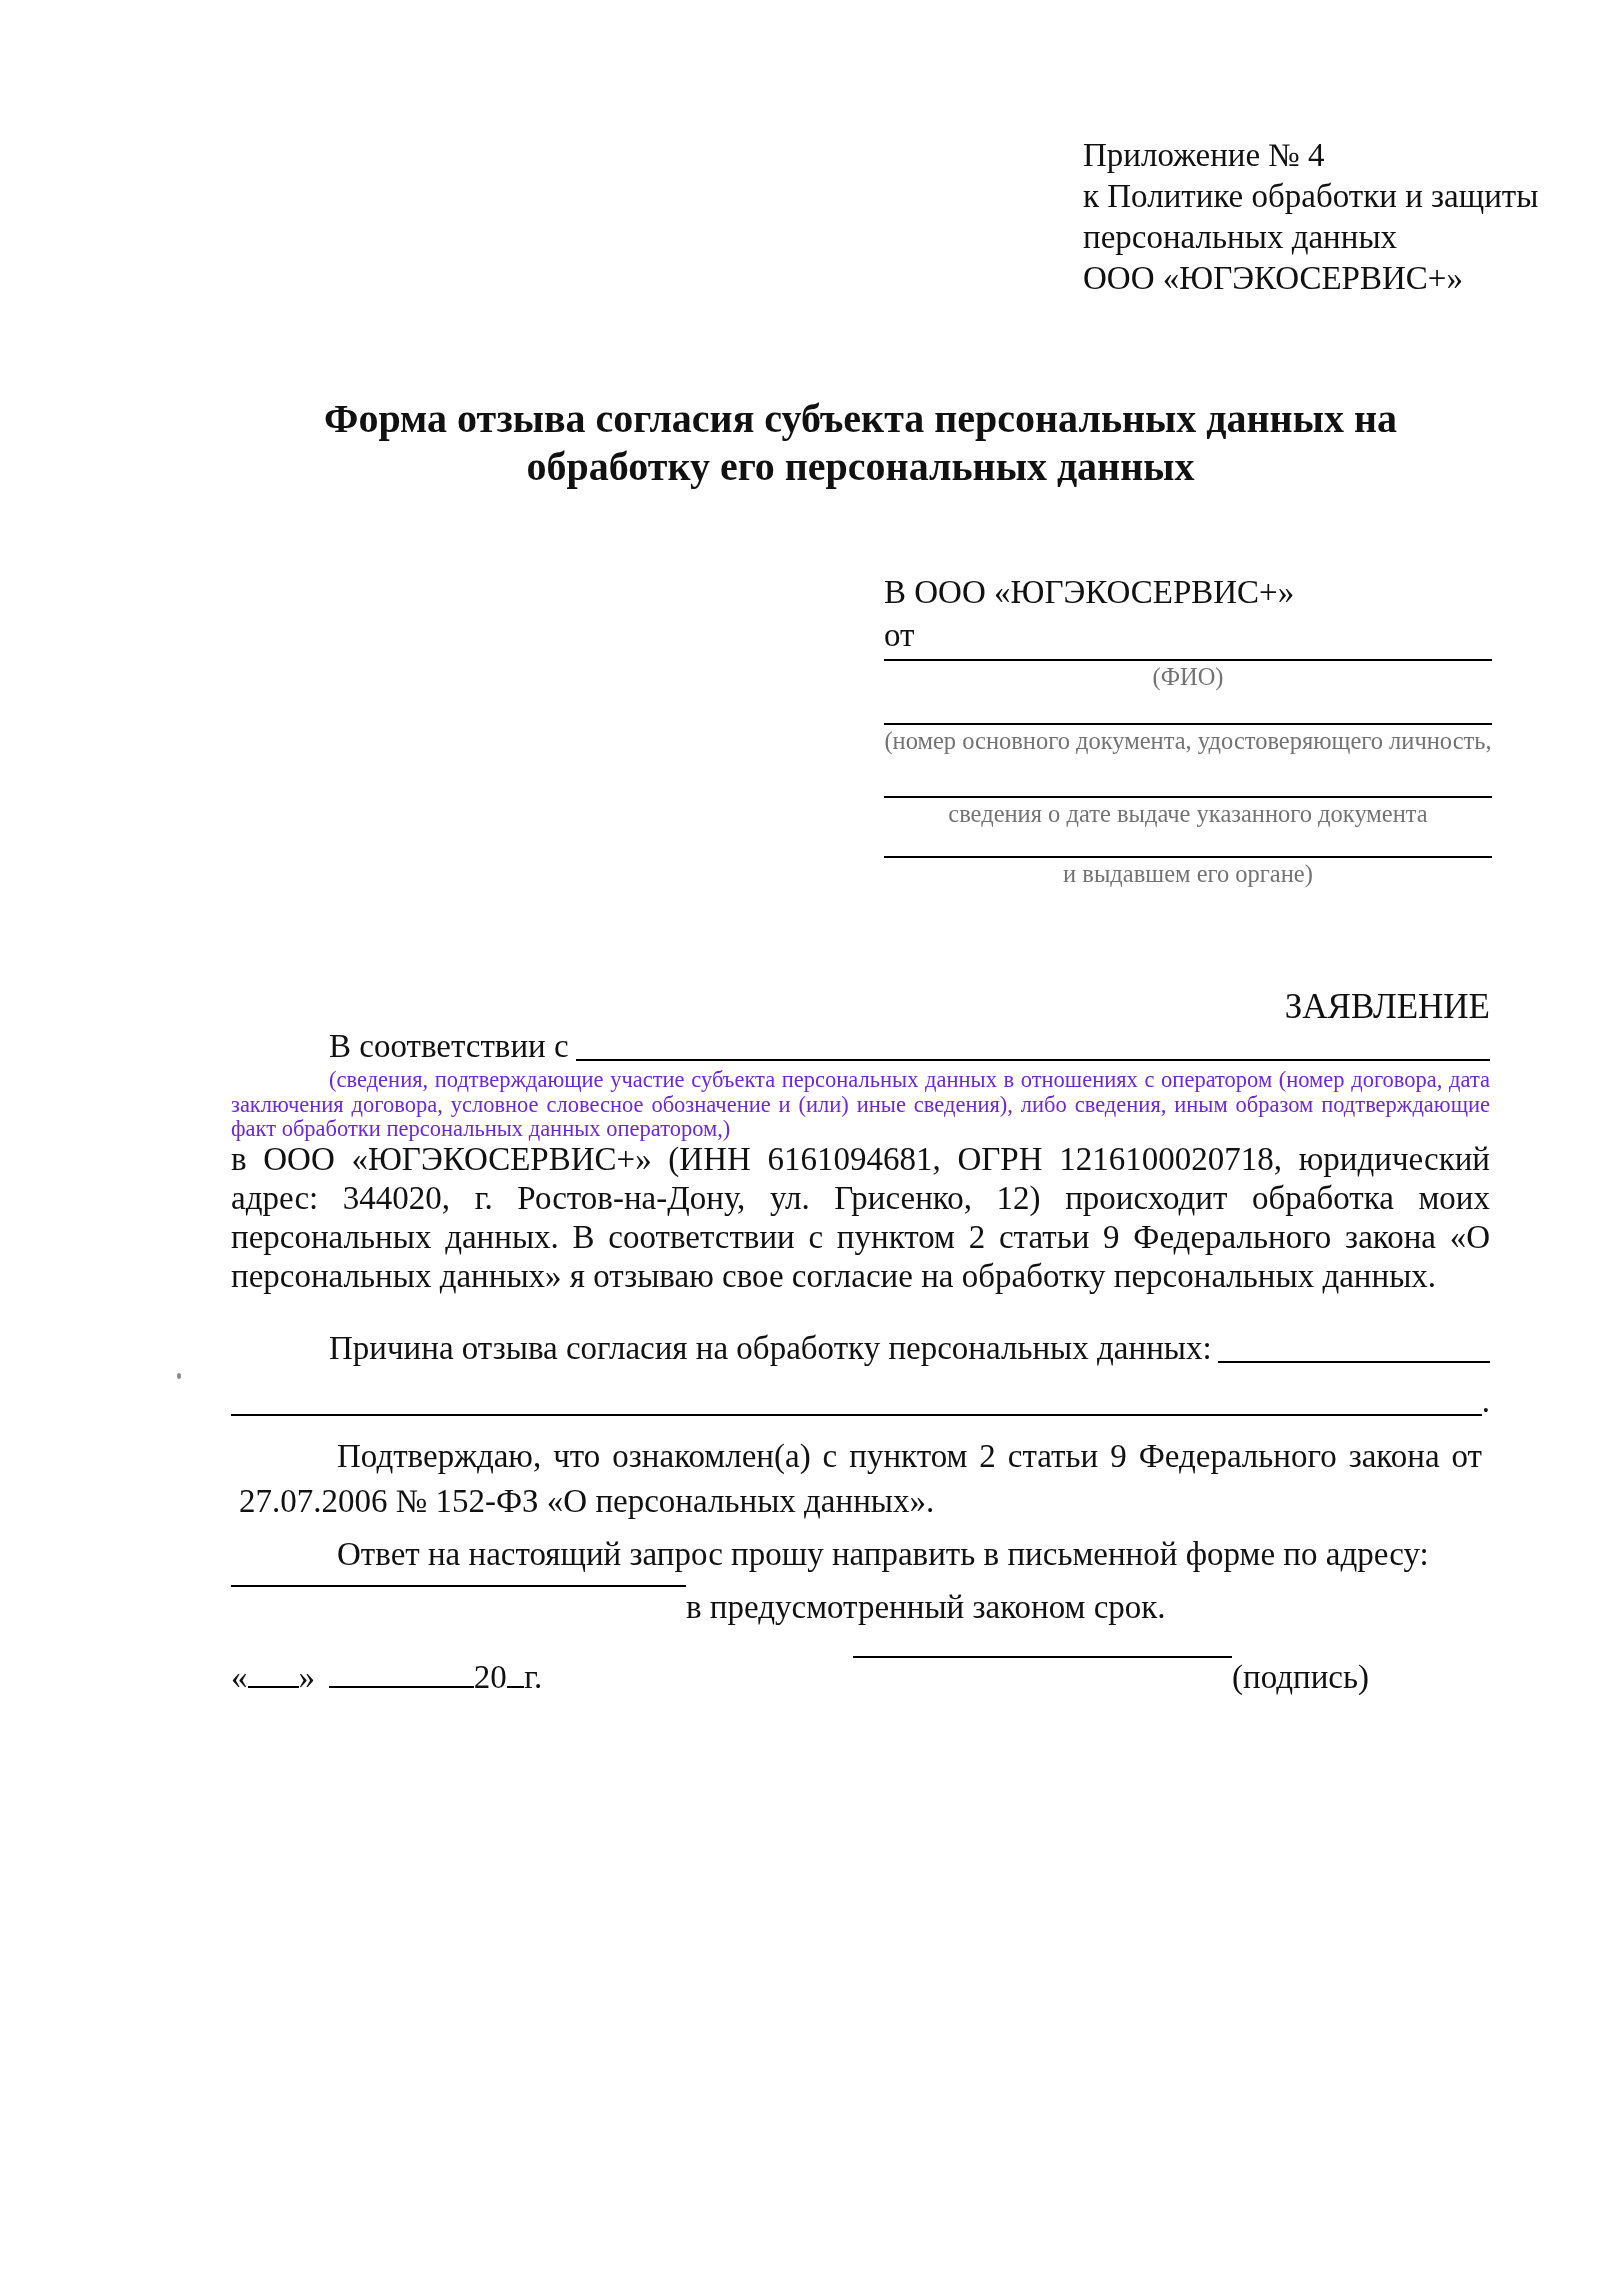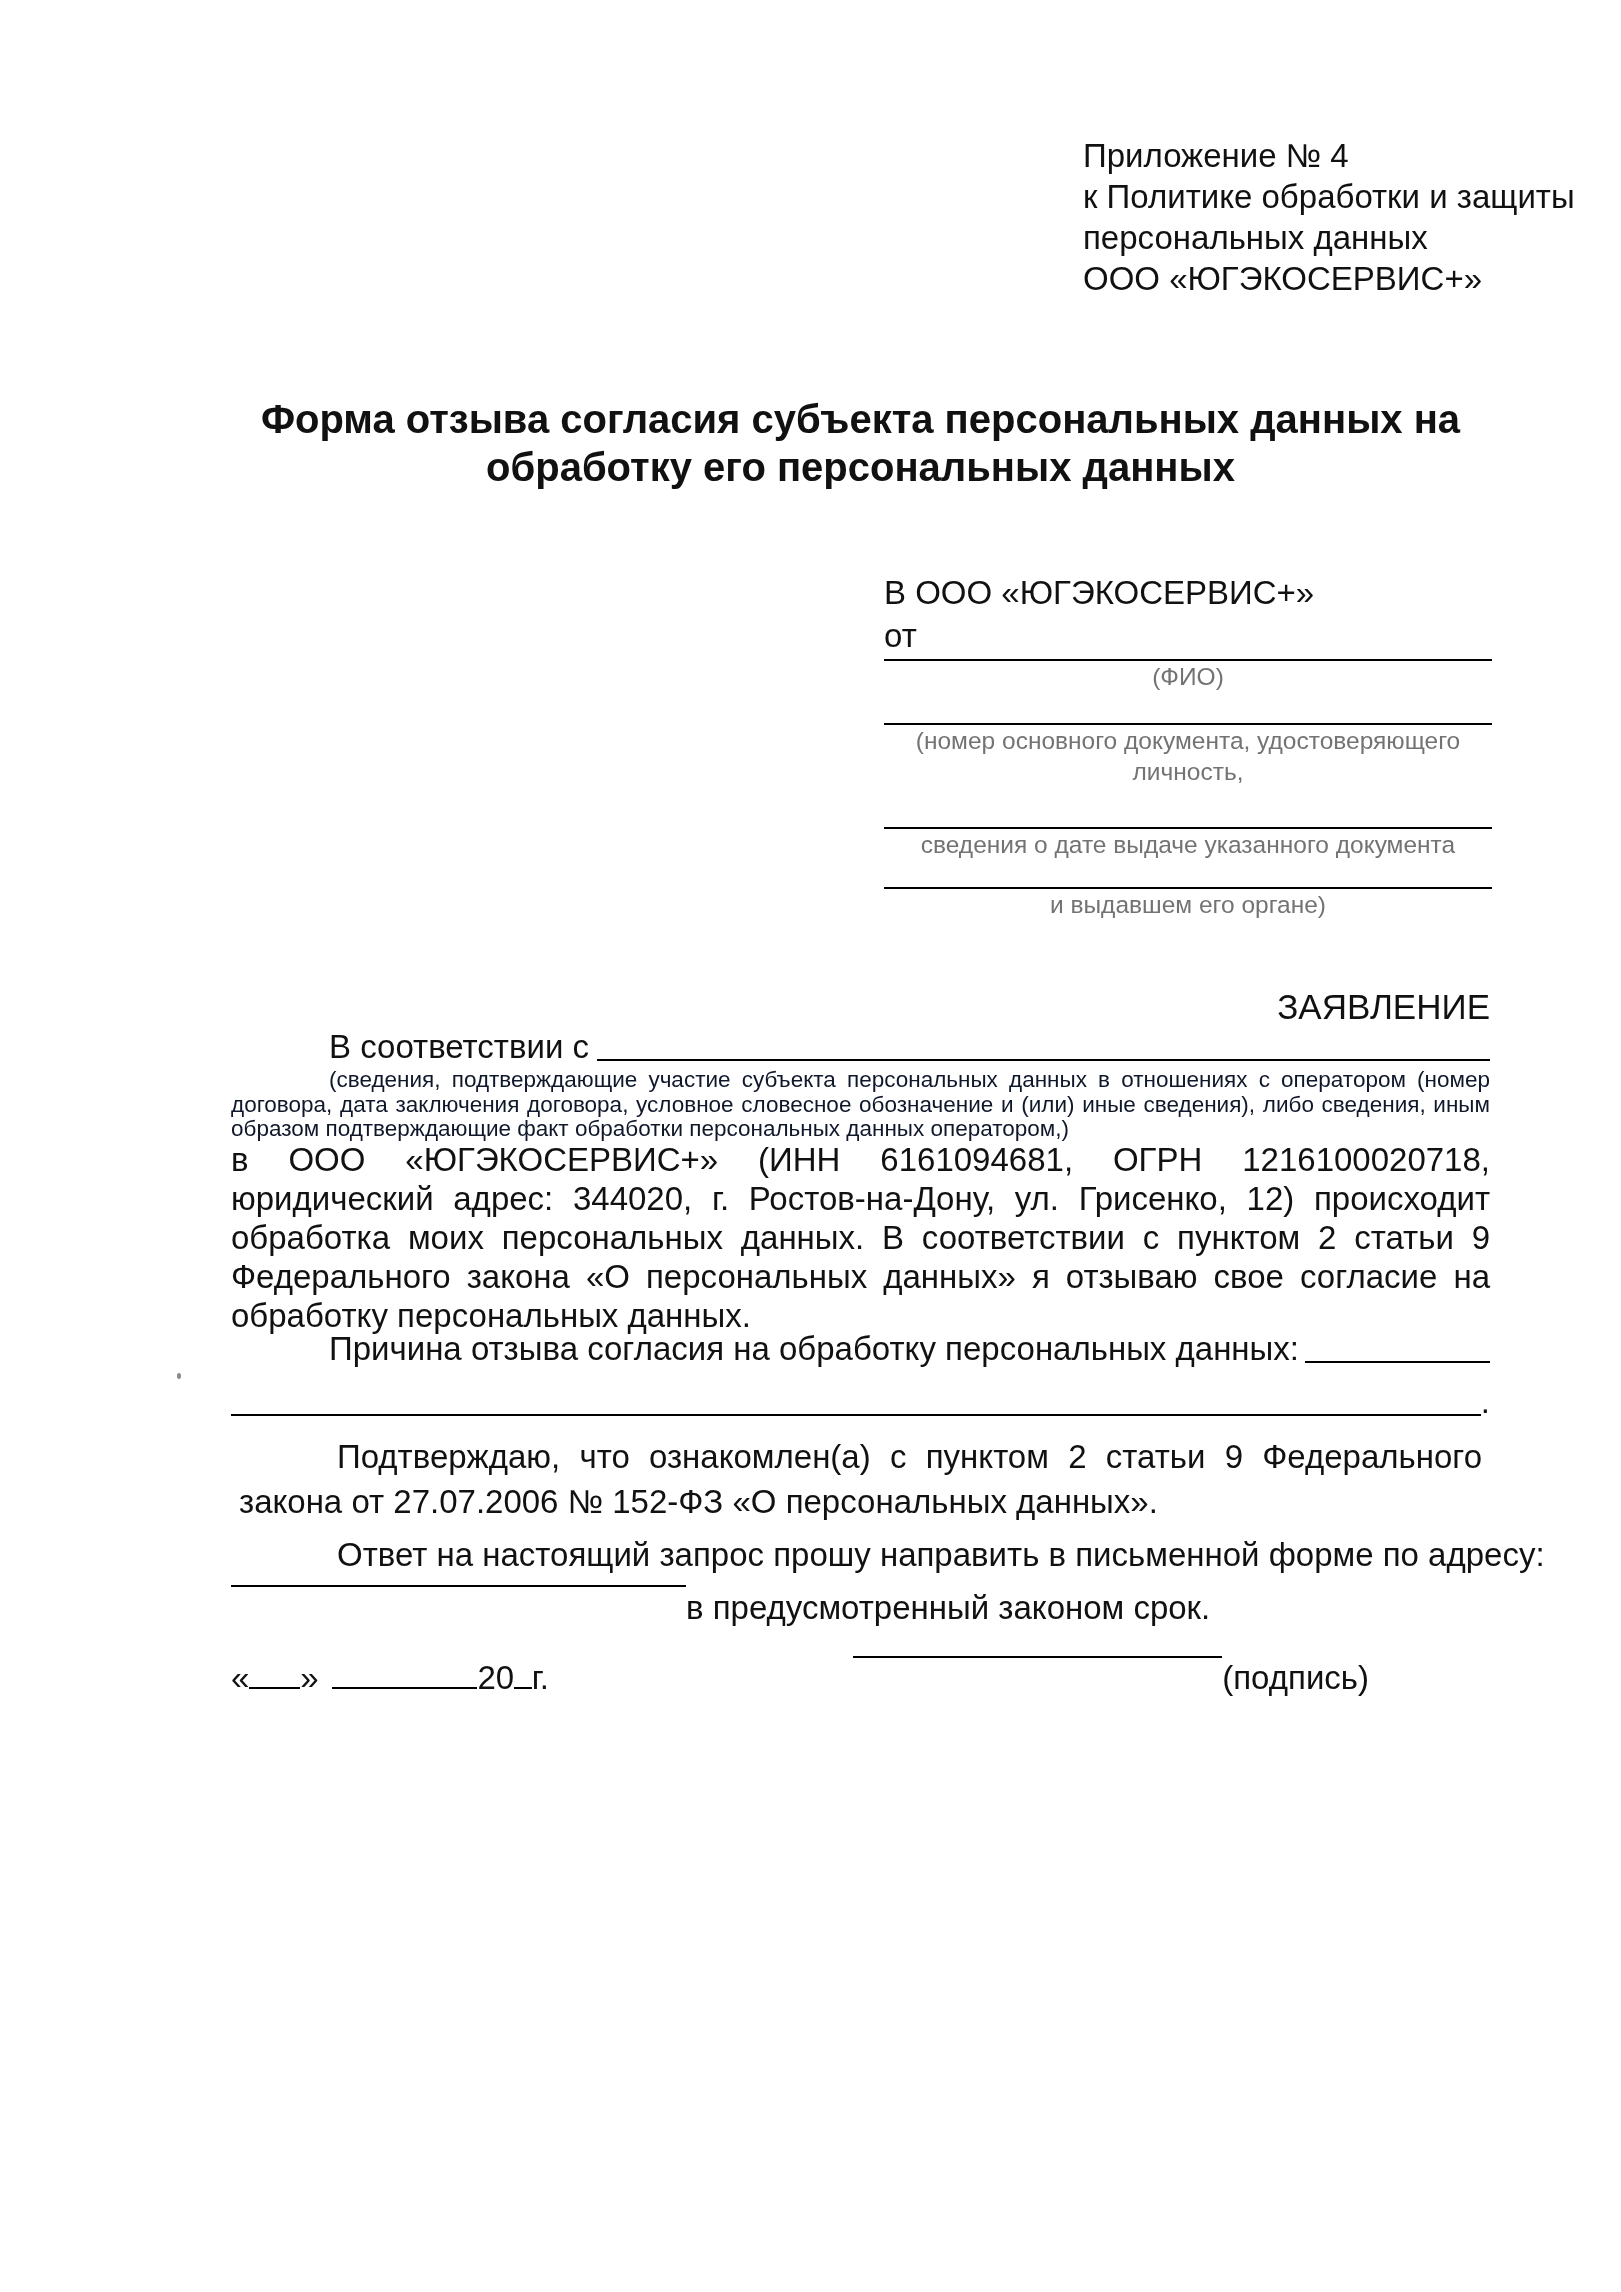--- a/index.html
+++ b/index.html
@@ -2,21 +2,21 @@
 <html><head>
 <meta charset="utf-8">
 <style>
   html, body { margin: 0; padding: 0; background: #ffffff; }
   #page {
     position: relative;
     width: 1621px;
     height: 2293px;
     background: #ffffff;
     color: #111111;
-    font-family: Liberation Sans, sans-serif;
+    font-family: Liberation Serif, serif;
     overflow: hidden;
   }
   .fill { border-bottom: 2.9px solid #000000; }
 
   .appendix {
     position: absolute; left: 1083px; top: 135px;
     font-size: 33px; line-height: 41px;
   }
 
   .doc-title {
@@ -42,21 +42,21 @@
   .intro {
     position: absolute; left: 231px; top: 1027px; width: 1259px;
     display: flex; align-items: flex-end; font-size: 33px; line-height: 39px;
   }
   .intro .txt { padding-left: 98px; white-space: nowrap; padding-right: 7.8px; }
   .intro .fill { flex: 1; margin-bottom: 4.9px; }
 
   .smallprint {
     position: absolute; left: 231px; top: 1068px; width: 1259px;
     font-size: 22.5px; line-height: 24.5px; text-align: justify; text-indent: 98px;
-    color: #0f172a;
+    color: #6d28d9;
   }
 
   .bodytext {
     position: absolute; left: 231px; top: 1140px; width: 1259px;
     font-size: 33px; line-height: 39px; text-align: justify;
   }
 
   .reason {
     position: absolute; left: 231px; top: 1329px; width: 1259px;
     display: flex; align-items: flex-end; font-size: 33px; line-height: 39px;

